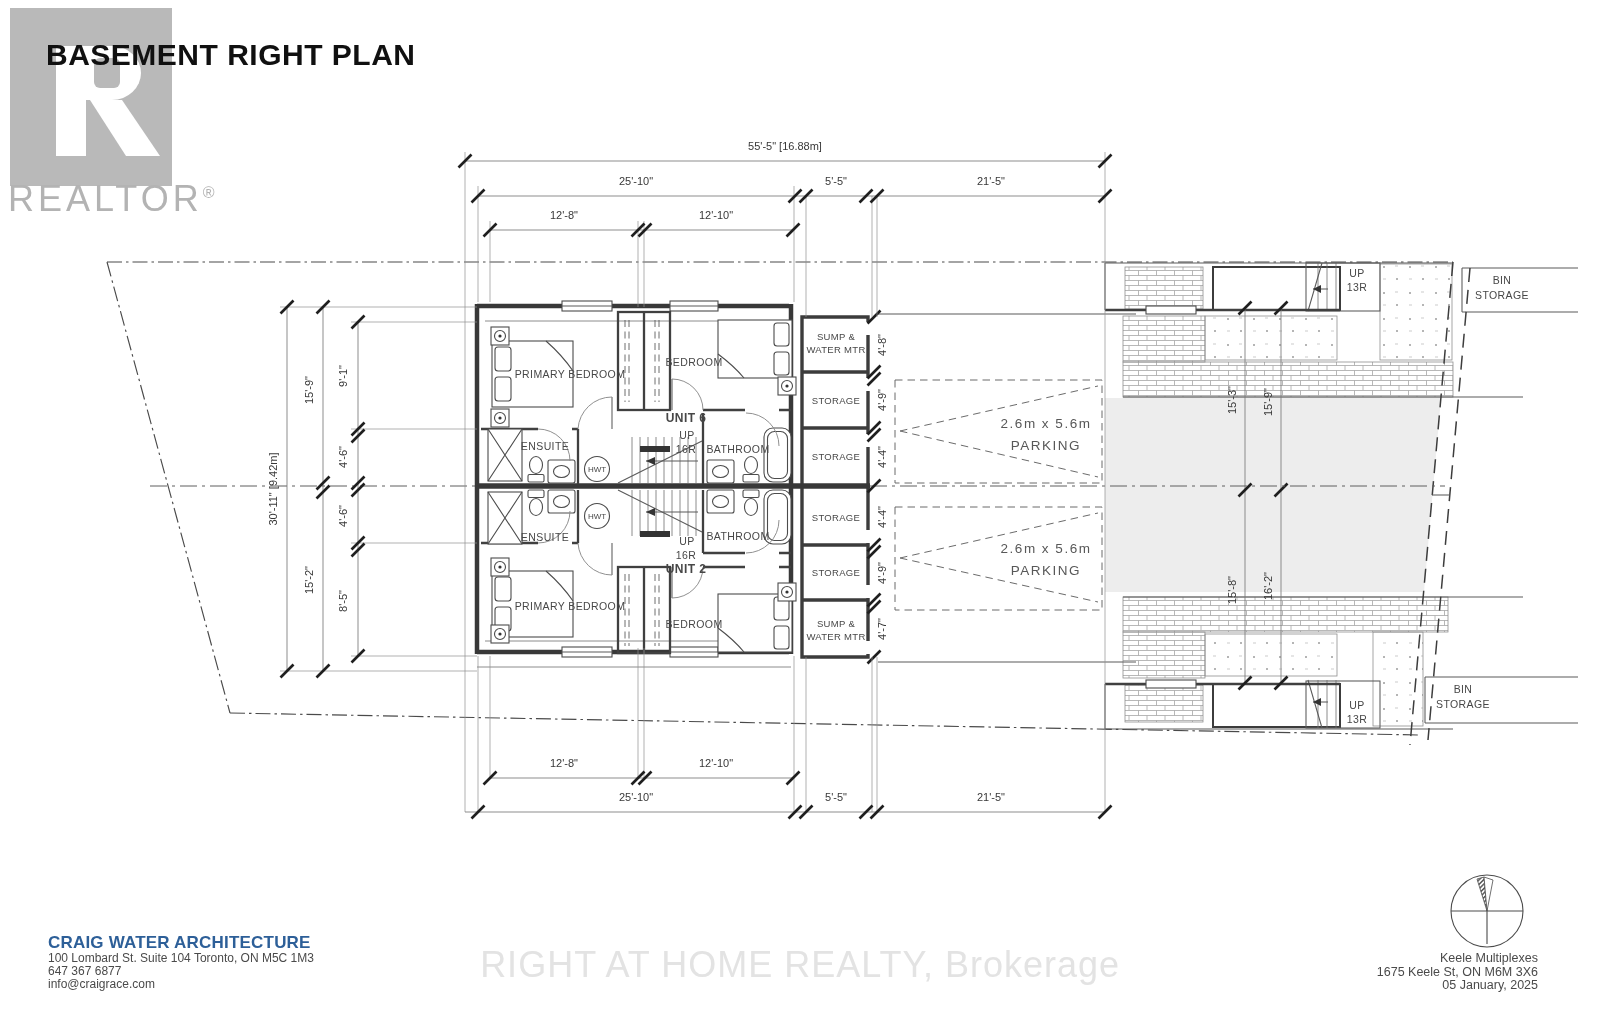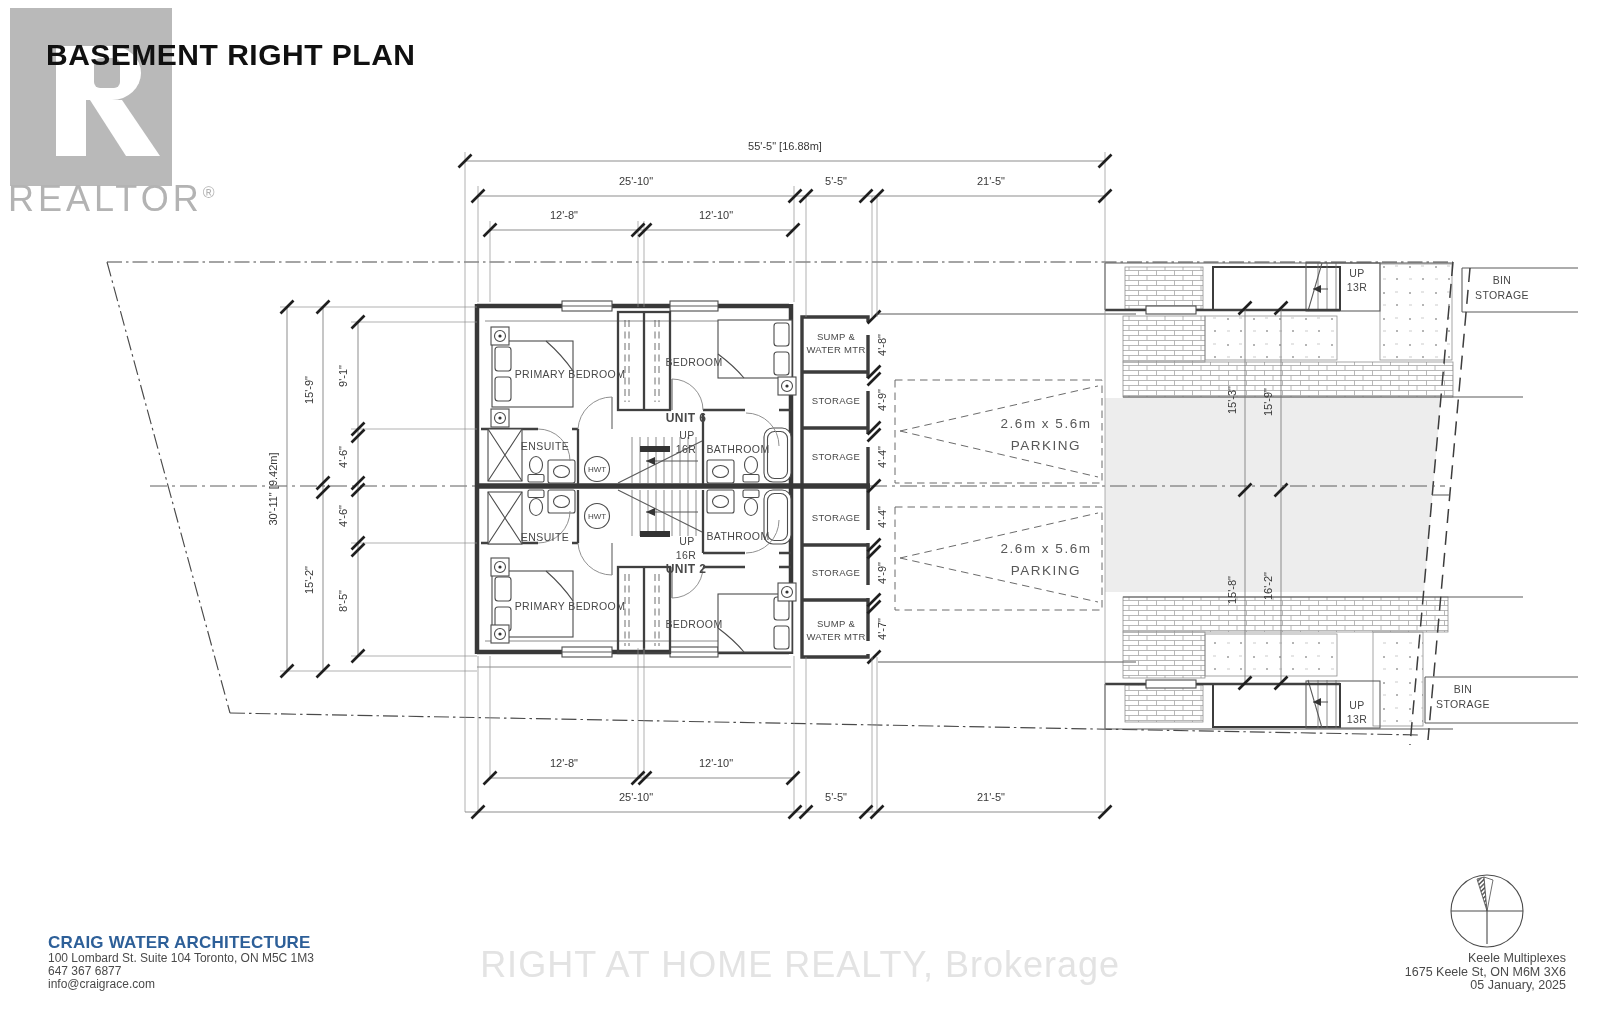--- a/index.html
+++ b/index.html
@@ -13,21 +13,21 @@
   
   .title{position:absolute;left:46px;top:38px;font-size:30px;font-weight:800;color:#101010;
          letter-spacing:0.5px;}
   
   .bwm{position:absolute;left:440px;top:944px;width:680px;text-align:right;font-size:36px;
        color:#e3e3e3;letter-spacing:1px;white-space:nowrap;text-shadow:0 1px 0 #fff;}
   
   .arch{position:absolute;left:48px;top:936px;line-height:13px;}
   .arch .nm{font-size:17px;font-weight:800;letter-spacing:0.2px;margin-bottom:3px;}
   .arch .ln{font-size:12px;color:#4a4a4a;}
-  .proj{position:absolute;right:34px;top:952px;text-align:right;font-size:12.5px;color:#4a4a4a;
+  .proj{position:absolute;right:62px;top:952px;text-align:right;font-size:12.5px;color:#4a4a4a;
         line-height:13.5px;}
   
   svg{position:absolute;left:0;top:0;}
   .w4{stroke:#383838;stroke-width:4.5;fill:none;}
   .w5{stroke:#383838;stroke-width:5.5;fill:none;}
   .w3{stroke:#3c3c3c;stroke-width:3.4;fill:none;}
   .w2{stroke:#404040;stroke-width:2.3;fill:none;}
   .tn{stroke:#5a5a5a;stroke-width:1.05;fill:none;}
   .tn2{stroke:#6e6e6e;stroke-width:0.8;fill:none;}
   .ext{stroke:#8f8f8f;stroke-width:0.7;fill:none;}

